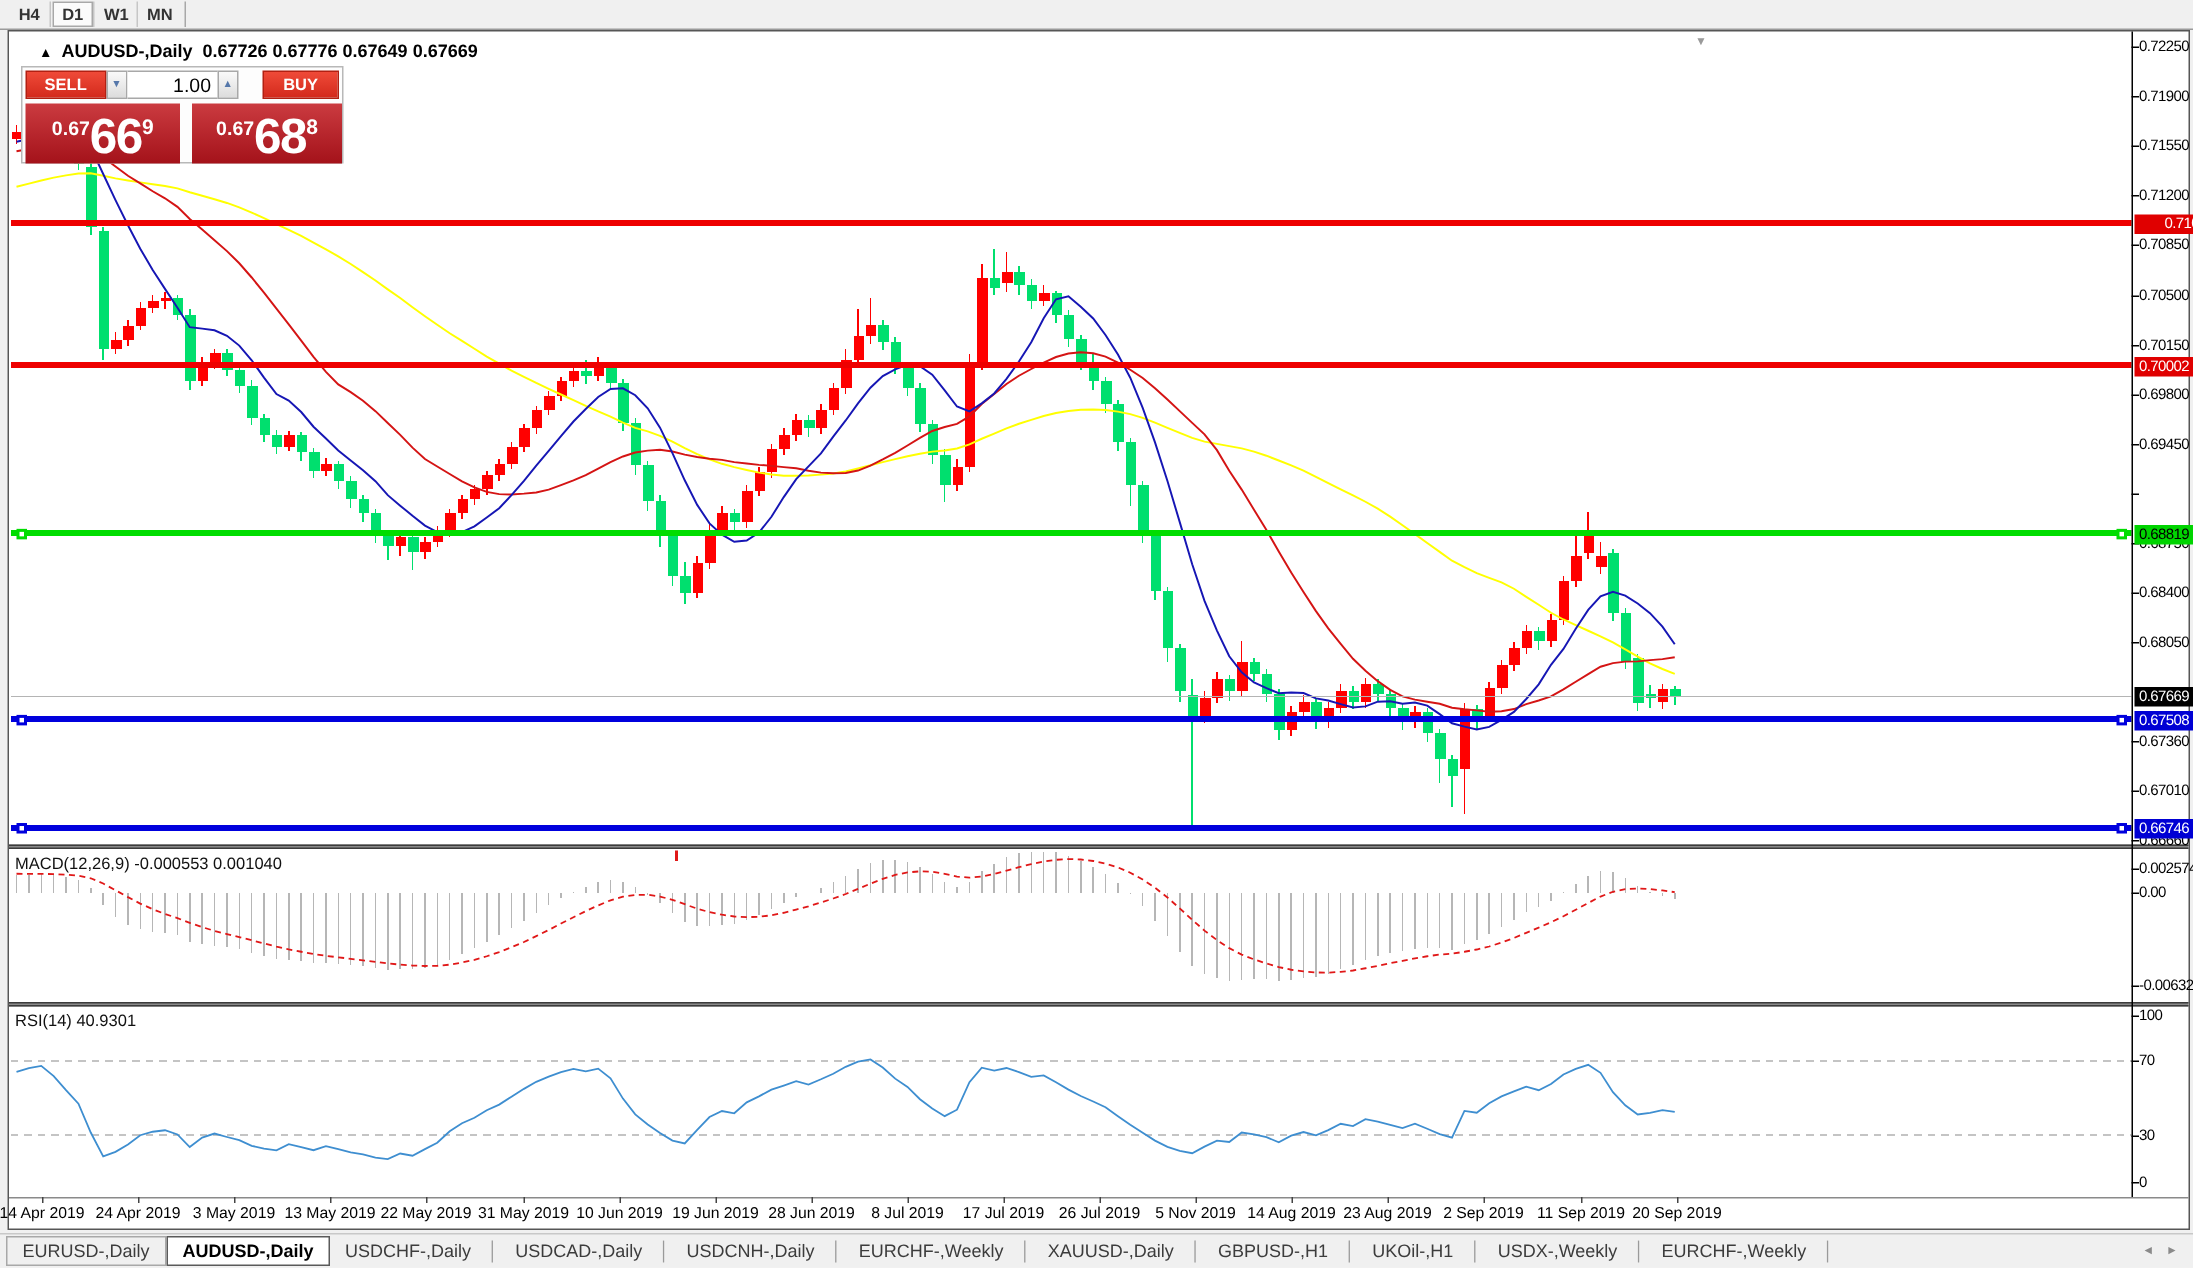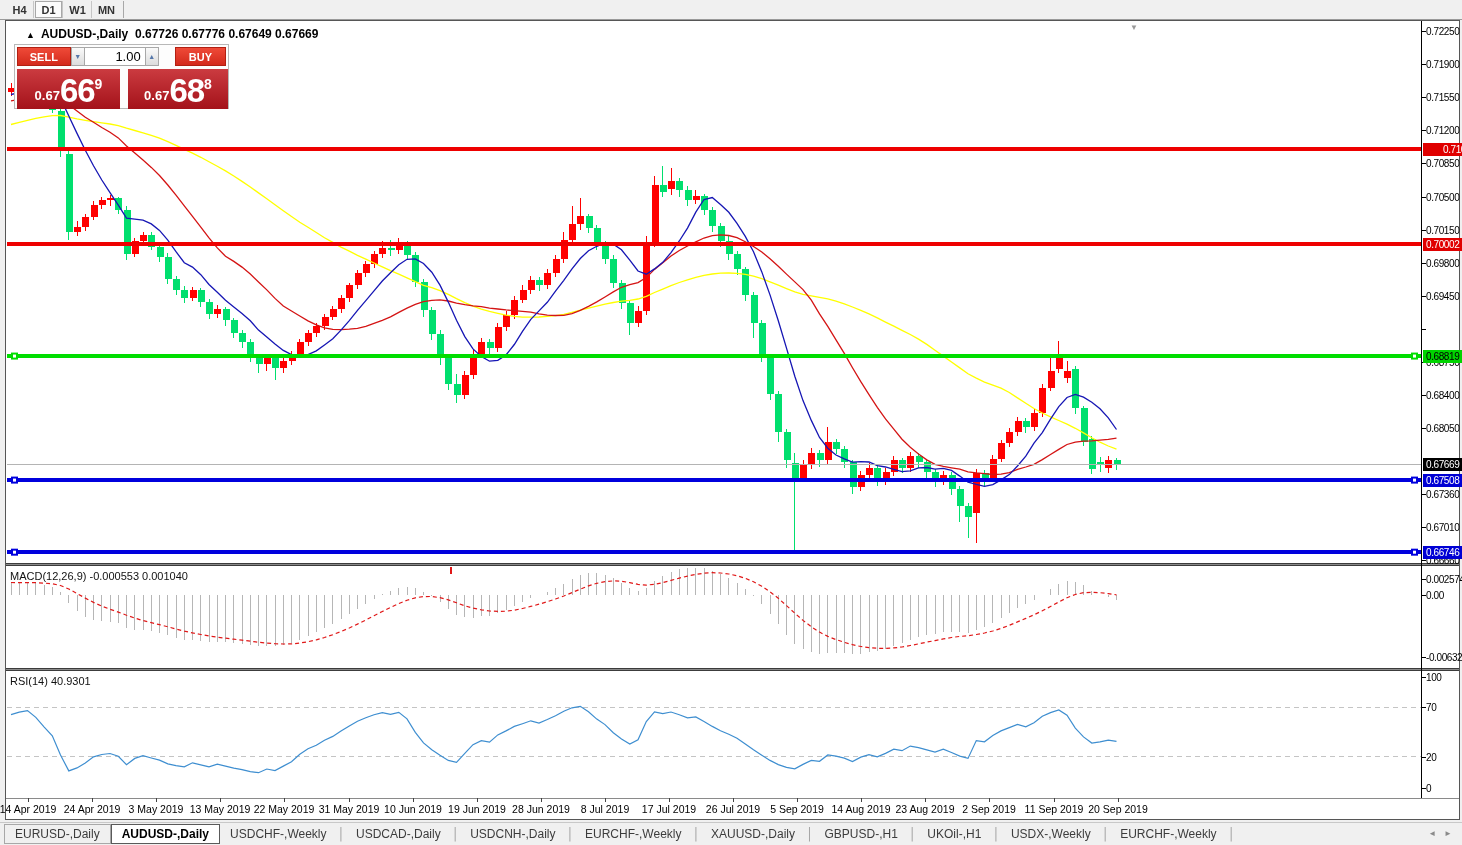--- a/index.html
+++ b/index.html
@@ -43,21 +43,21 @@
   .btn-buy  { width:63px;margin-left:16px; }
   .spin-btn { width:17px; background:linear-gradient(#fafafa,#dcdcdc); border:1px solid #a8a8a8;
               font-size:7px; color:#5577aa; text-align:center; line-height:18px; }
   .vol-input { width:60px; border:1px solid #a8a8a8; border-left:none; border-right:none;
                font-size:13px; text-align:right; padding-right:4px; font-family:"Liberation Sans",sans-serif; }
   .big-panel { position:absolute; top:24px; height:40px; background:linear-gradient(#cb3b40,#a4121a);
                color:#fff; display:flex; align-items:flex-end; justify-content:center;
                padding-bottom:3px; }
   .bp-sell { left:2px; width:103px; }
   .bp-buy  { left:113px; width:100px; }
-  .bp-small { font-size:13px; font-weight:bold; margin-bottom:3px; }
+  .bp-small { font-size:13px; font-weight:bold; margin-bottom:13px; }
   .bp-big   { font-size:33px; font-weight:bold; line-height:30px; letter-spacing:-1px; }
   .bp-sup   { font-size:14px; font-weight:bold; margin-bottom:14px; }
   
   .tabbar { position:absolute; left:0; top:822px; width:1462px; height:23px; background:#f0f0f0;
             border-top:1px solid #c8c8c8; display:flex; align-items:center; font-size:12px; color:#3c3c3c; }
   .tab { padding:2px 10px; white-space:nowrap; cursor:default; }
   .tab.boxed { border:1px solid #a8a8a8; background:#f0f0f0; margin-left:4px; }
   .tab.active { border:1px solid #5a5a5a; background:#ffffff; font-weight:bold; color:#000; }
   .tab-sep { color:#9a9a9a; padding:0 1px; }
   .tab-nav { position:absolute; right:6px; top:6px; font-size:8px; color:#8a8a8a; letter-spacing:4px; }
@@ -562,21 +562,21 @@
       <div class="axis-label" style="top: 552px;">0.002574</div>
       <div class="axis-tick" style="top: 574px;"></div>
       <div class="axis-label" style="top: 568px;">0.00</div>
       <div class="axis-tick" style="top: 636px;"></div>
       <div class="axis-label" style="top: 630px;">-0.006326</div>
       <div class="axis-tick" style="top: 656px;"></div>
       <div class="axis-label" style="top: 650px;">100</div>
       <div class="axis-tick" style="top: 686px;"></div>
       <div class="axis-label" style="top: 680px;">70</div>
       <div class="axis-tick" style="top: 736px;"></div>
-      <div class="axis-label" style="top: 730px;">20</div>
+      <div class="axis-label" style="top: 730px;">30</div>
       <div class="axis-tick" style="top: 767px;"></div>
       <div class="axis-label" style="top: 761px;">0</div>
     </div>
   <div id="dateRow">
       <div class="date-tick" style="left: 22px;"></div>
       <div class="date-label" style="left: 22px;">14 Apr 2019</div>
       <div class="date-tick" style="left: 86px;"></div>
       <div class="date-label" style="left: 86px;">24 Apr 2019</div>
       <div class="date-tick" style="left: 150px;"></div>
       <div class="date-label" style="left: 150px;">3 May 2019</div>
@@ -592,21 +592,21 @@
       <div class="date-label" style="left: 471px;">19 Jun 2019</div>
       <div class="date-tick" style="left: 535px;"></div>
       <div class="date-label" style="left: 535px;">28 Jun 2019</div>
       <div class="date-tick" style="left: 599px;"></div>
       <div class="date-label" style="left: 599px;">8 Jul 2019</div>
       <div class="date-tick" style="left: 663px;"></div>
       <div class="date-label" style="left: 663px;">17 Jul 2019</div>
       <div class="date-tick" style="left: 727px;"></div>
       <div class="date-label" style="left: 727px;">26 Jul 2019</div>
       <div class="date-tick" style="left: 791px;"></div>
-      <div class="date-label" style="left: 791px;">5 Sep 2019</div>
+      <div class="date-label" style="left: 791px;">5 Nov 2019</div>
       <div class="date-tick" style="left: 855px;"></div>
       <div class="date-label" style="left: 855px; text-align: center;">14 Aug 2019</div>
       <div class="date-tick" style="left: 919px;"></div>
       <div class="date-label" style="left: 919px;">23 Aug 2019</div>
       <div class="date-tick" style="left: 983px;"></div>
       <div class="date-label" style="left: 983px;">2 Sep 2019</div>
       <div class="date-tick" style="left: 1048px;"></div>
       <div class="date-label" style="left: 1048px;">11 Sep 2019</div>
       <div class="date-tick" style="left: 1112px;"></div>
       <div class="date-label" style="left: 1112px;">20 Sep 2019</div>
@@ -639,21 +639,21 @@
   </div>
 
   <div class="pane-title" style="top:549px;">MACD(12,26,9) -0.000553 0.001040</div>
   <div class="pane-title" style="top:654px;">RSI(14) 40.9301</div>
   <div class="red-dash" style="top:546px;"></div>
 </div>
 
 <div class="tabbar" id="tabbar">
     <div class="tab boxed">EURUSD-,Daily</div>
     <div class="tab active">AUDUSD-,Daily</div>
-    <div class="tab">USDCHF-,Weekly</div>
+    <div class="tab">USDCHF-,Daily</div>
     <div class="tab-sep">│</div>
     <div class="tab">USDCAD-,Daily</div>
     <div class="tab-sep">│</div>
     <div class="tab">USDCNH-,Daily</div>
     <div class="tab-sep">│</div>
     <div class="tab">EURCHF-,Weekly</div>
     <div class="tab-sep">│</div>
     <div class="tab">XAUUSD-,Daily</div>
     <div class="tab-sep">│</div>
     <div class="tab">GBPUSD-,H1</div>

